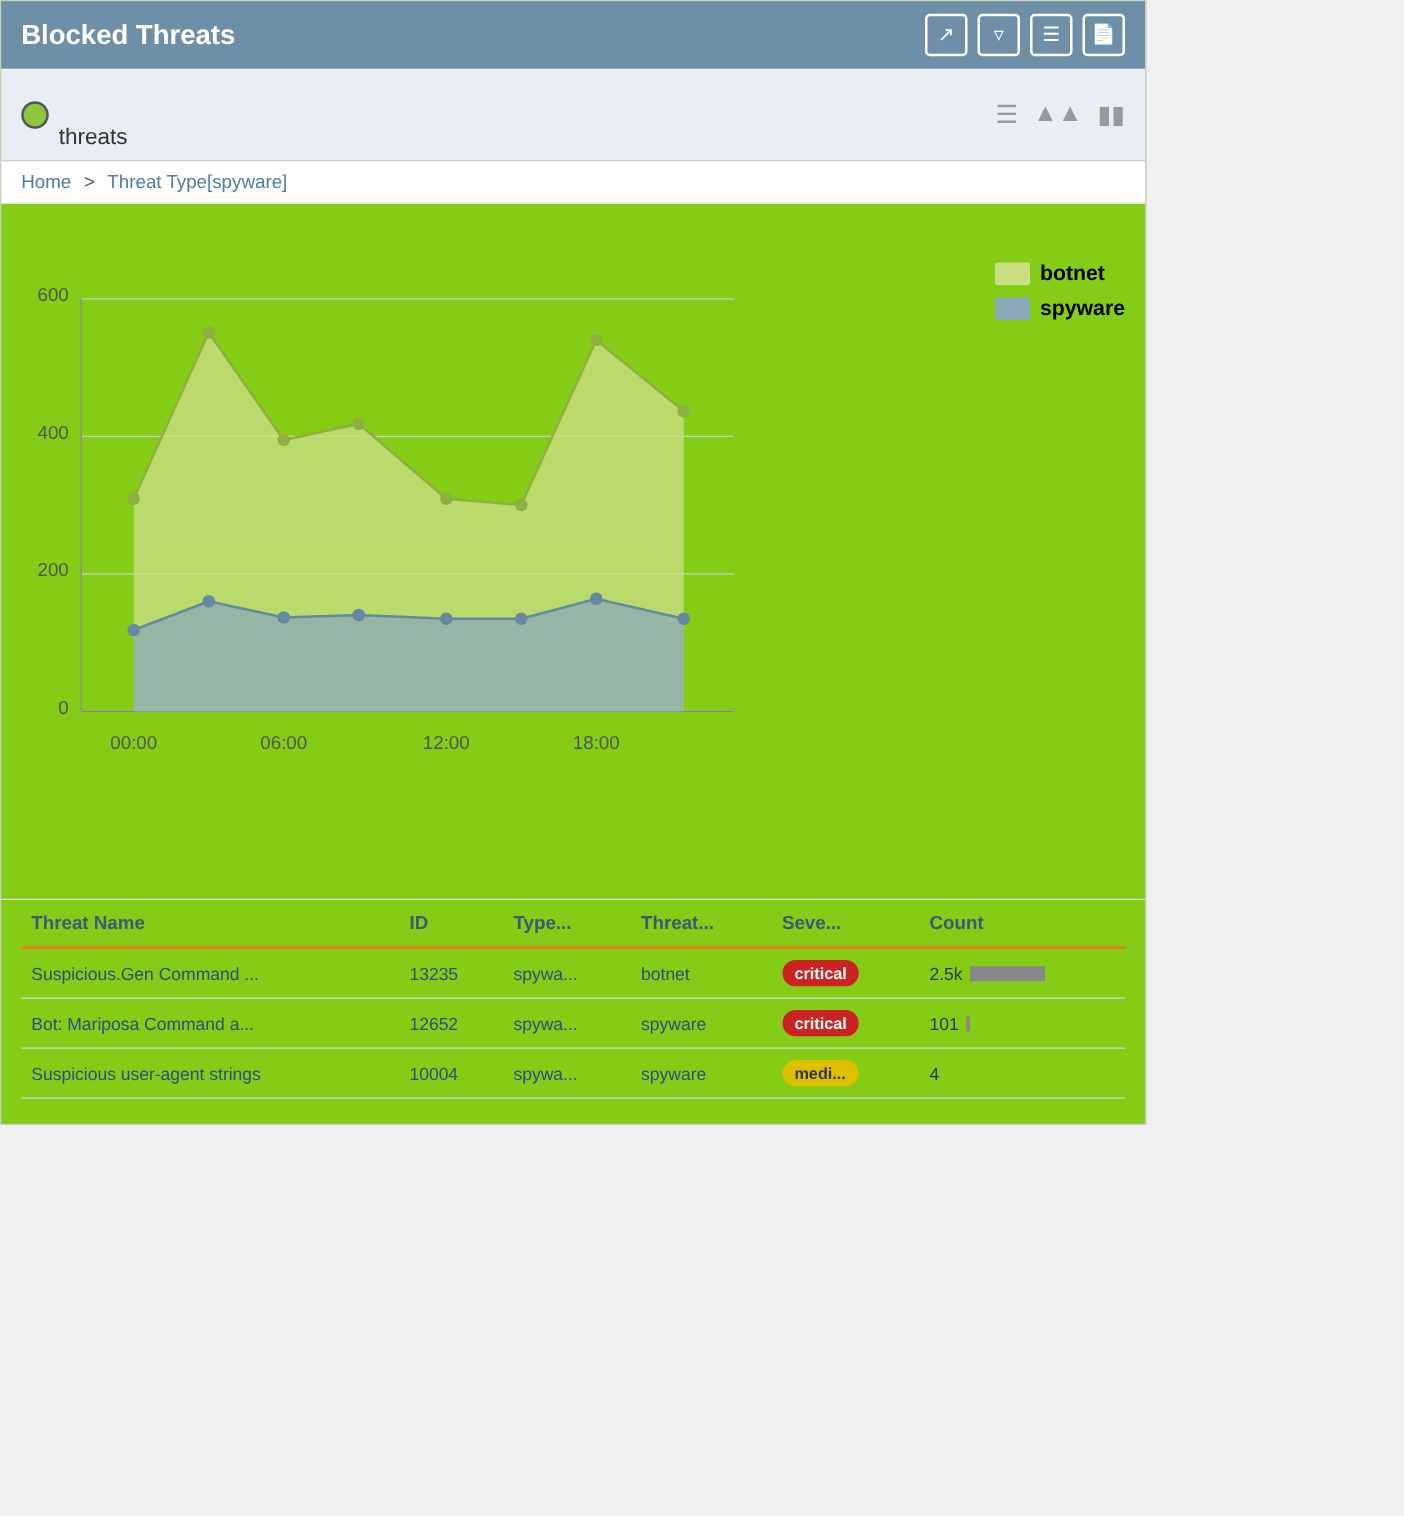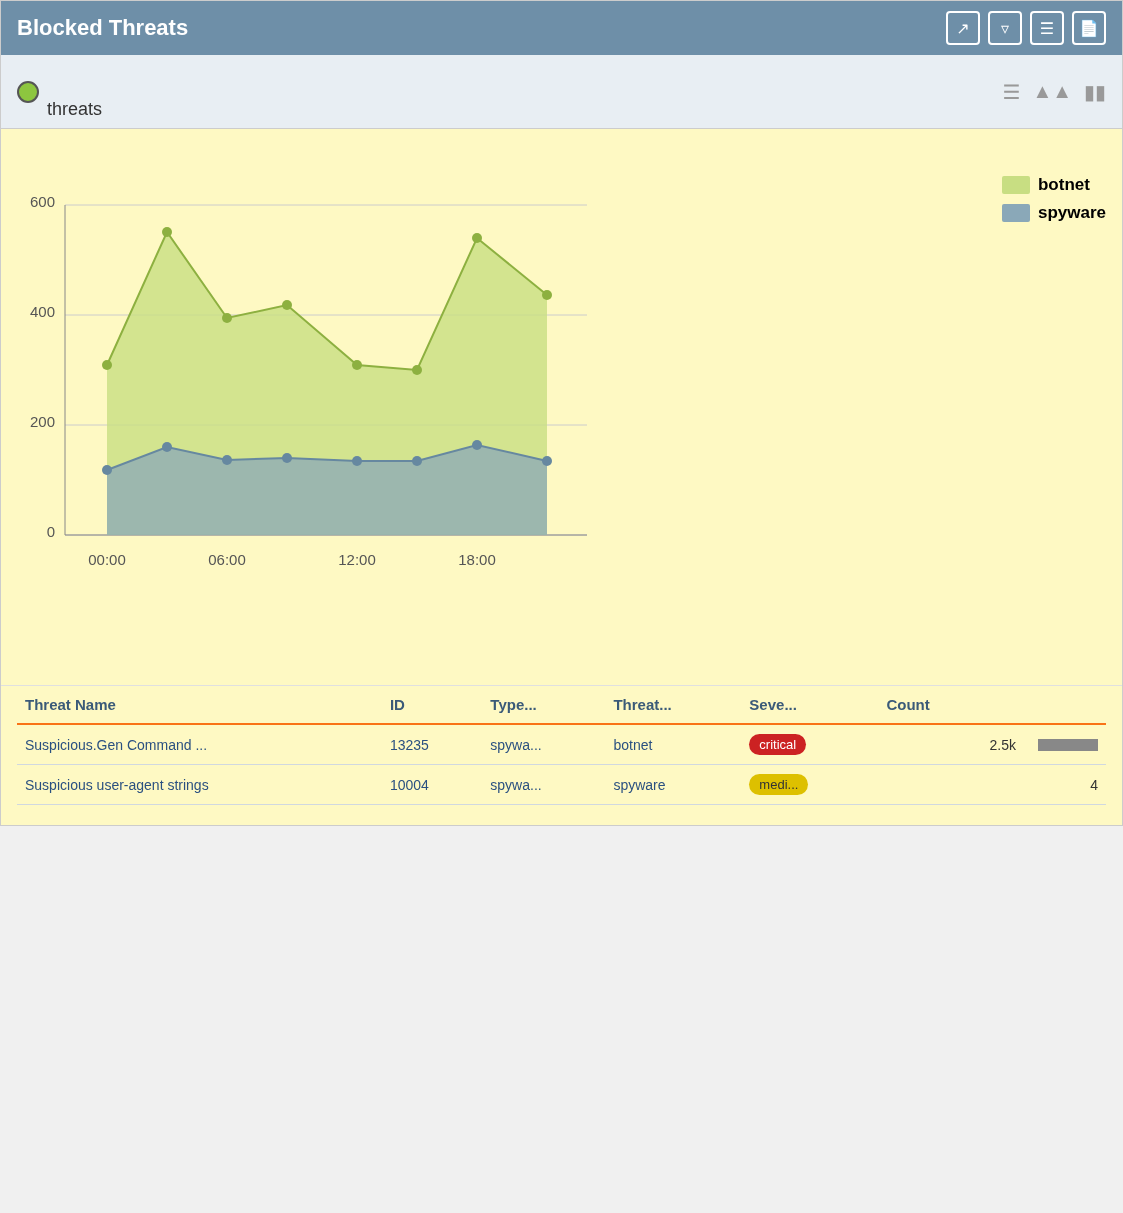--- a/index.html
+++ b/index.html
@@ -1,17 +1,17 @@
 <!DOCTYPE html>
 <html><head>
   <meta charset="utf-8">
   <style>
     * { box-sizing: border-box; margin: 0; padding: 0; }
     body { font-family: Arial, sans-serif; background: #f0f0f0; }
-    .container { width: 1123px; background: #fef9c3; border: 1px solid #ccc; }
+    .container { width: 917px; background: #84cc16; border: 1px solid #ccc; }
 
     
     .header {
       background: #6e8fa8;
       color: #fff;
       padding: 10px 16px;
       display: flex;
       align-items: center;
       justify-content: space-between;
     }
@@ -83,27 +83,27 @@
     tbody tr { border-bottom: 1px solid #d0d8e0; }
     tbody td { padding: 9px 8px; font-size: 14px; color: #2a5080; }
     tbody td.count-cell { color: #333; }
 
     .severity-badge {
       display: inline-block;
       padding: 3px 10px;
       border-radius: 12px;
       color: #fff;
       font-size: 13px;
-      font-weight: normal;
+      font-weight: bold;
     }
     .severity-critical { background: #cc2222; }
     .severity-high { background: #e86010; }
     .severity-medium { background: #ddc000; color: #333; }
 
-    .count-bar-container { display: flex; align-items: center; gap: 22px; justify-content: flex-end; }
+    .count-bar-container { display: flex; align-items: center; gap: 6px; }
     .count-bar { height: 12px; background: #888; display: inline-block; }
 
     
     .chart-svg { display: block; }
   </style>
 </head>
 <body>
 
 <div class="container">
 
@@ -122,20 +122,25 @@
       <span class="status-dot"></span>
       <span class="subheader-label">threats</span>
     </div>
     <div class="subheader-right">
       <span class="subheader-icon">☰</span>
       <span class="subheader-icon">▲▲</span>
       <span class="subheader-icon">▮▮</span>
     </div>
   </div>
 
+  <div class="breadcrumb">
+    <a href="#" style="color:#4a7fa5;text-decoration:none;">Home</a>
+    <span>&gt;</span>
+    <a href="#" style="color:#4a7fa5;text-decoration:none;">Threat Type[spyware]</a>
+  </div>
 
   <div class="chart-area">
     <div class="chart-wrapper">
       <svg class="chart-svg" width="580" height="520" viewBox="0 0 580 480">
 
         <text x="38" y="42" font-size="15" fill="#555" text-anchor="end">600</text>
         <text x="38" y="152" font-size="15" fill="#555" text-anchor="end">400</text>
         <text x="38" y="262" font-size="15" fill="#555" text-anchor="end">200</text>
         <text x="38" y="372" font-size="15" fill="#555" text-anchor="end">0</text>
 
@@ -215,20 +220,35 @@
       <span class="severity-badge severity-critical">critical</span>
     </td>
     <td class="count-cell">
       <div class="count-bar-container">
         <span>2.5k</span>
         <span class="count-bar" style="width:60px;"></span>
       </div>
     </td>
   </tr>
           <tr>
+    <td style="cursor:pointer;color:#2a5080;">Bot: Mariposa Command a...</td>
+    <td>12652</td>
+    <td>spywa...</td>
+    <td>spyware</td>
+    <td>
+      <span class="severity-badge severity-critical">critical</span>
+    </td>
+    <td class="count-cell">
+      <div class="count-bar-container">
+        <span>101</span>
+        <span class="count-bar" style="width:3px;"></span>
+      </div>
+    </td>
+  </tr>
+          <tr>
     <td style="cursor:pointer;color:#2a5080;">Suspicious user-agent strings</td>
     <td>10004</td>
     <td>spywa...</td>
     <td>spyware</td>
     <td>
       <span class="severity-badge severity-medium">medi...</span>
     </td>
     <td class="count-cell">
       <div class="count-bar-container">
         <span>4</span>

